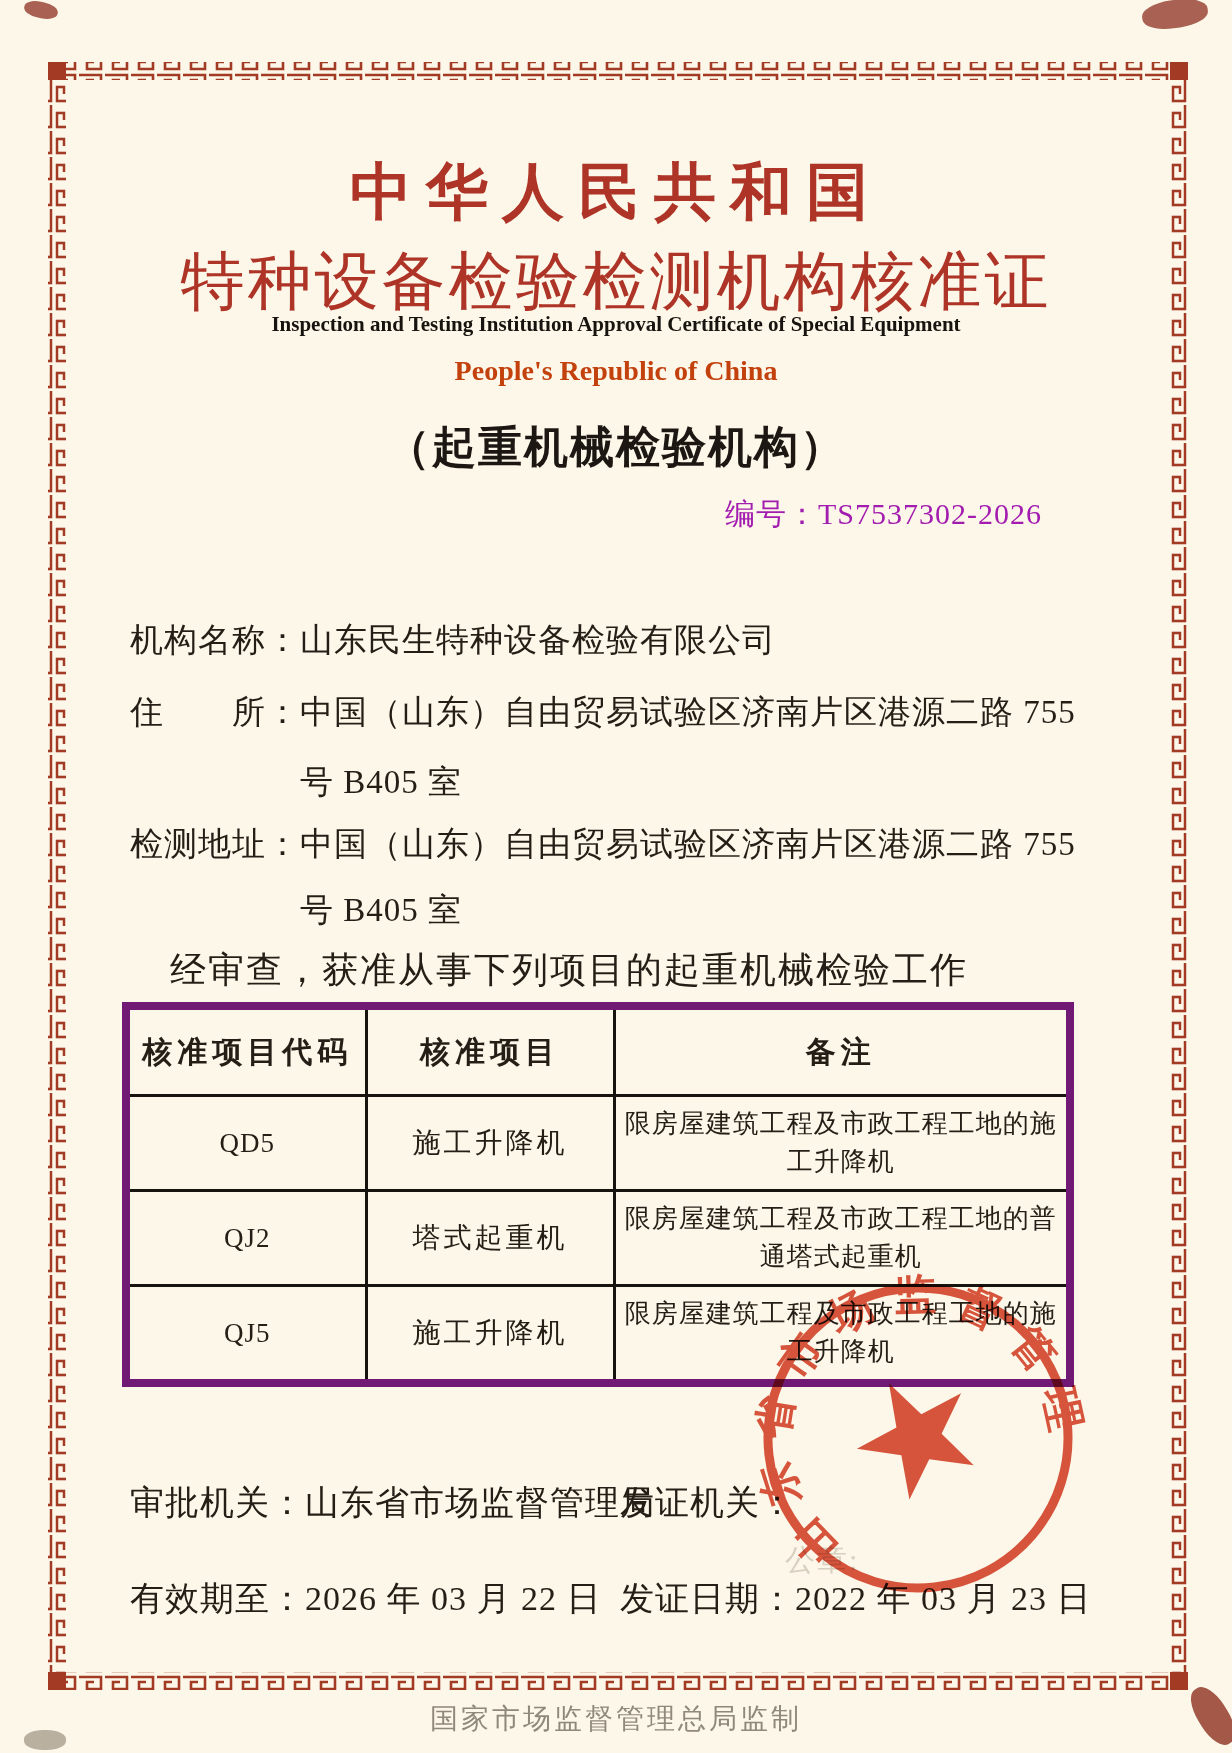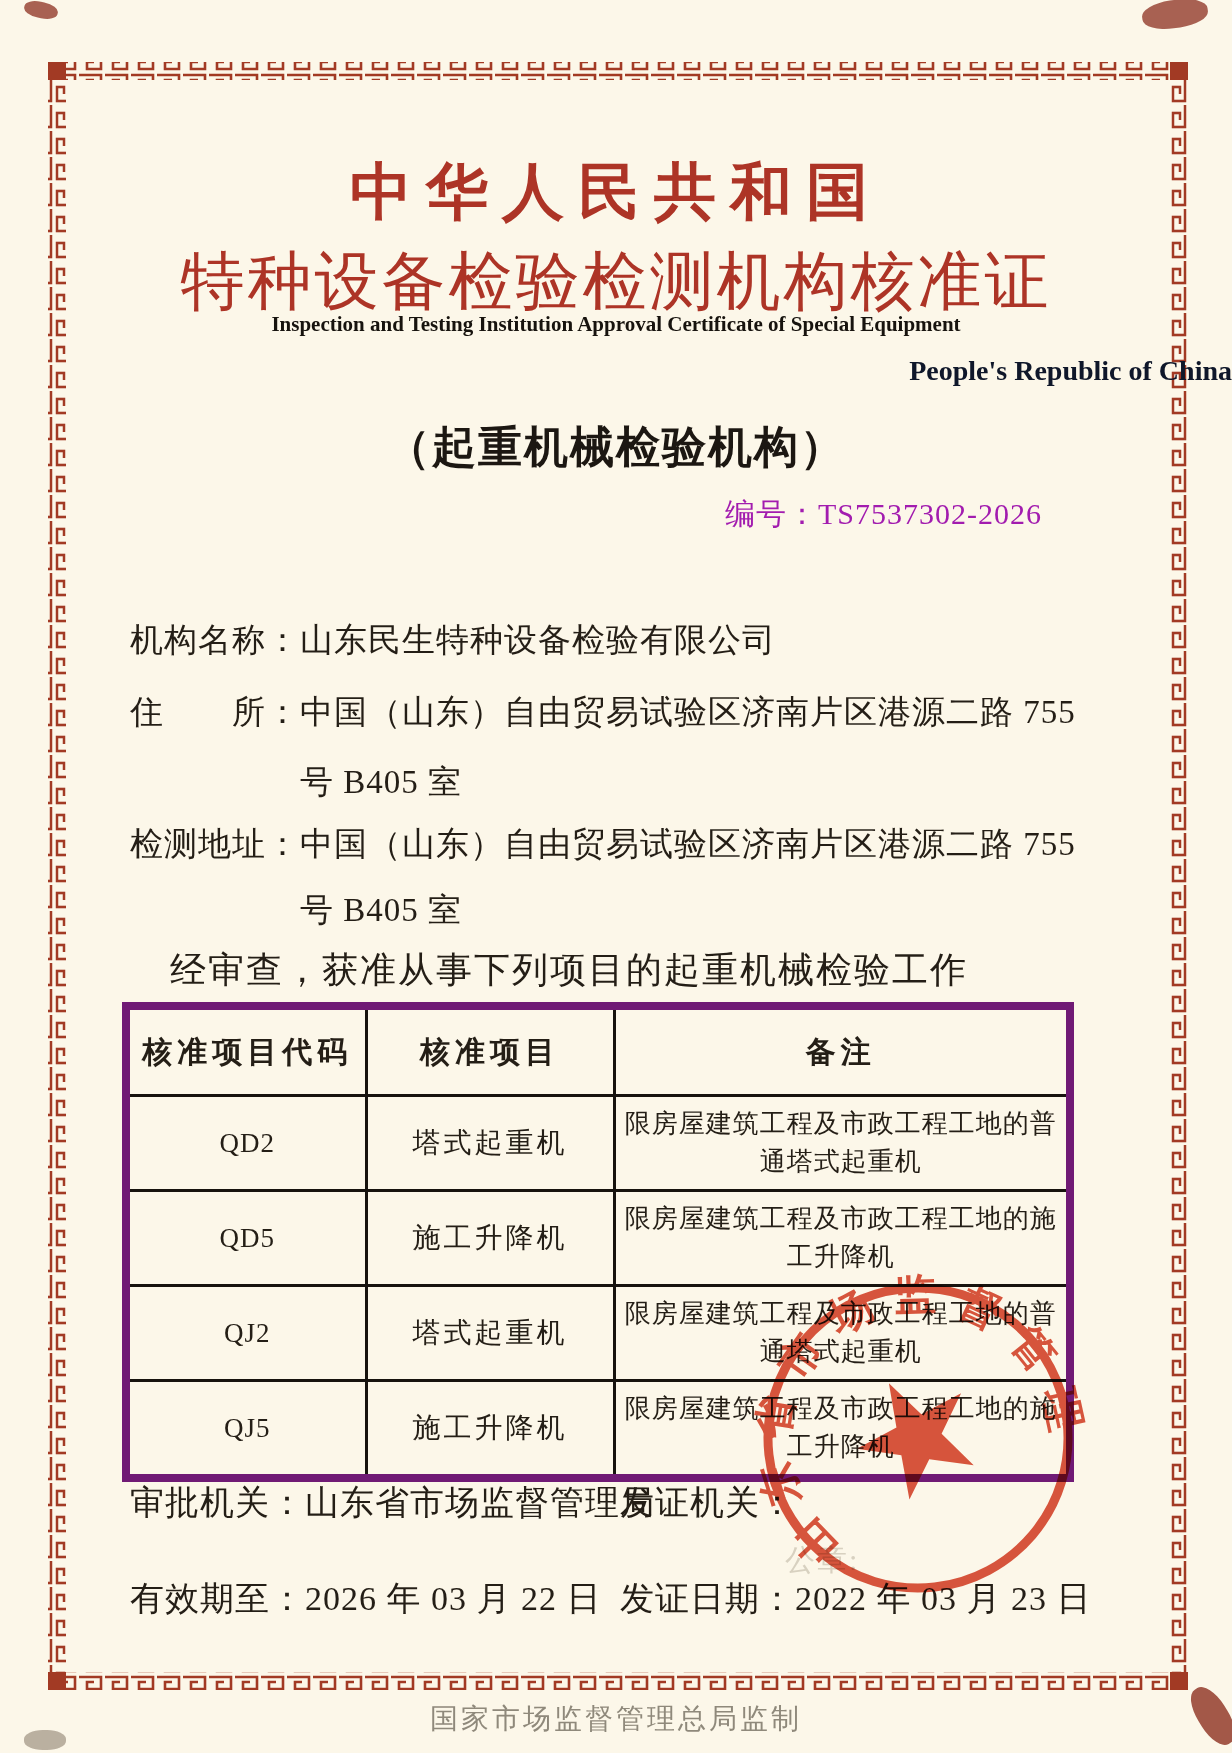--- a/index.html
+++ b/index.html
@@ -12,22 +12,22 @@
     color:#2b241c;
   }
   .abs { position:absolute; }
   
   .title-cn1 { left:0; right:0; top:150px; text-align:center;
     font-size:62px; font-weight:bold; letter-spacing:14px; color:#ad3426; }
   .title-cn2 { left:0; right:0; top:238px; text-align:center;
     font-size:64px; font-weight:normal; letter-spacing:3px; color:#ad3426; }
   .title-en1 { left:0; right:0; top:312px; text-align:center;
     font-size:21px; font-weight:bold; color:#17130e; }
-  .title-en2 { left:0; right:0; top:355px; text-align:right;
-    font-size:28px; font-weight:bold; color:#0f172a; }
+  .title-en2 { left:0; right:0; top:355px; text-align:center;
+    font-size:28px; font-weight:bold; color:#c2410c; }
   .subtitle  { left:0; right:0; top:418px; text-align:center;
     font-size:44px; font-weight:600; letter-spacing:2px; color:#1c1712; }
   .cert-no   { right:190px; top:494px; font-size:30px; color:#a21caf; letter-spacing:1px; }
   
   .info-line { font-size:33px; color:#241e16; letter-spacing:1px; white-space:nowrap; }
   .l-org   { left:130px; top:618px;font-family:Liberation Serif, serif; }
   .l-addr1 { left:130px; top:690px; }
   .l-addr2 { left:300px; top:760px; }
   .l-taddr1{ left:130px; top:822px; }
   .l-taddr2{ left:300px; top:888px; }
@@ -121,25 +121,20 @@
     </colgroup>
   <thead>
     <tr>
       <th>核准项目代码</th>
       <th>核准项目</th>
       <th>备注</th>
     </tr>
   </thead>
   <tbody>
     <tr>
-      <td class="cell-code">QD2</td>
-      <td class="cell-item">塔式起重机</td>
-      <td class="cell-note">限房屋建筑工程及市政工程工地的普通塔式起重机</td>
-    </tr>
-    <tr>
       <td class="cell-code">QD5</td>
       <td class="cell-item">施工升降机</td>
       <td class="cell-note">限房屋建筑工程及市政工程工地的施工升降机</td>
     </tr>
     <tr>
       <td class="cell-code">QJ2</td>
       <td class="cell-item">塔式起重机</td>
       <td class="cell-note">限房屋建筑工程及市政工程工地的普通塔式起重机</td>
     </tr>
     <tr>

